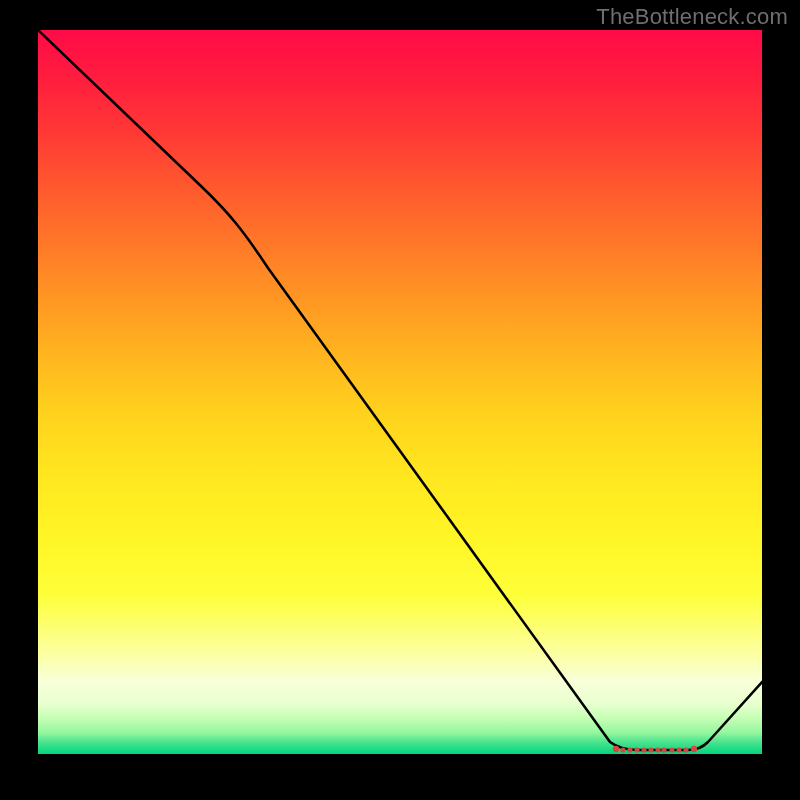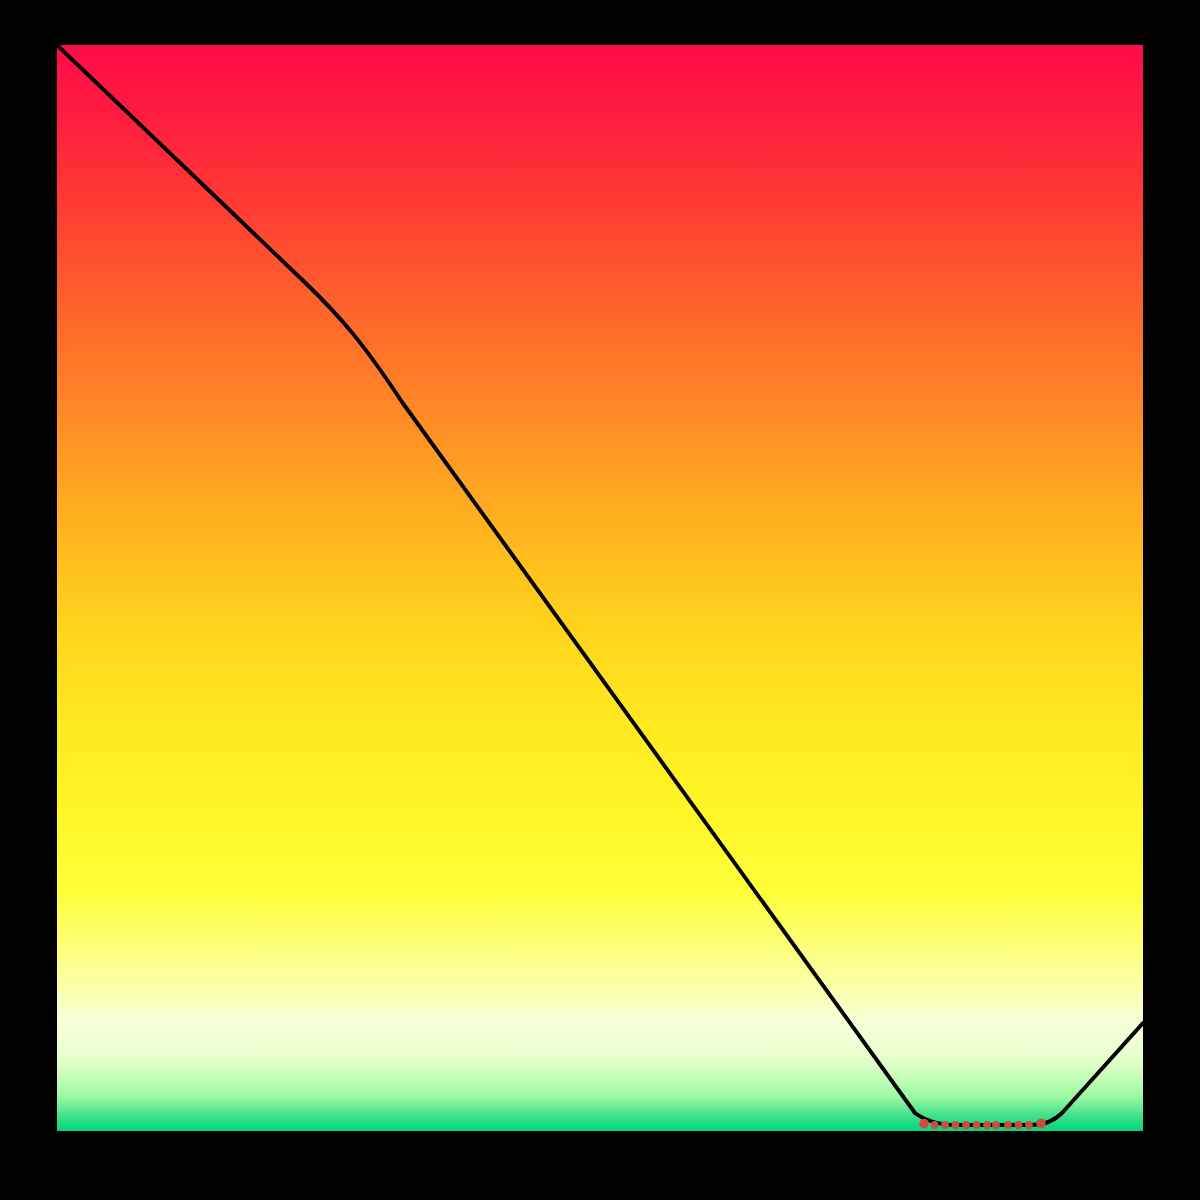--- a/index.html
+++ b/index.html
@@ -79,20 +79,21 @@
     fill: #d14a3e;
   }
   
   
 </style>
 </head>
 <body>
 
 <div class="frame">
 
+  <div class="watermark">TheBottleneck.com</div>
 
   <div class="plot-area">
 
     <div class="gradient"></div>
 
     <svg class="curve" viewBox="0 0 724 724">
 
       <path d="M 0 0
                L 165 158
                C 190 182, 205 200, 230 238

